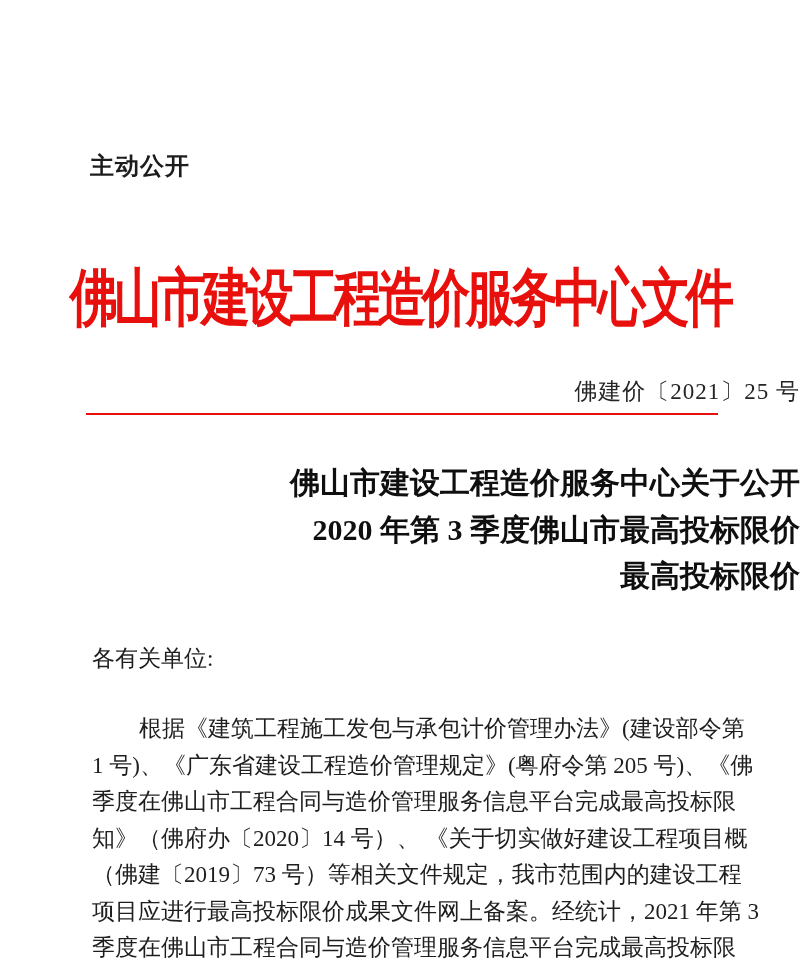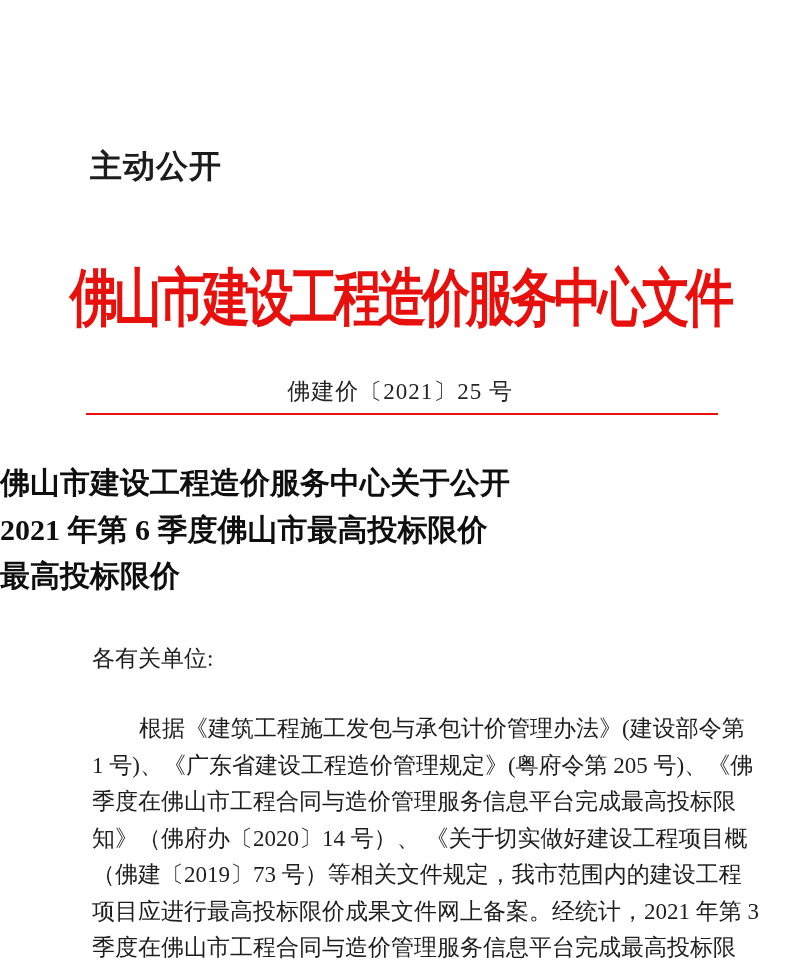--- a/index.html
+++ b/index.html
@@ -16,21 +16,21 @@
     font-family: "Liberation Serif", "DejaVu Serif", serif;
     color: #1d1d1d;
   }
   
   .classification {
     position: absolute;
     left: 90px;
     top: 152px;
     font-family: "Liberation Sans", "DejaVu Sans", sans-serif;
     font-weight: 600;
-    font-size: 32px;
+    font-size: 24px;
     line-height: 28px;
     color: #1c1c1c;
     letter-spacing: 1px;
   }
   
   .masthead {
     position: absolute;
     left: 0;
     top: 267px;
     width: 800px;
@@ -43,41 +43,41 @@
     transform: scaleY(1.3);
     transform-origin: center top;
     white-space: nowrap;
   }
   
   .doc-number {
     position: absolute;
     left: 0;
     top: 378px;
     width: 800px;
-    text-align: center;
+    text-align: right;
     font-size: 23px;
     line-height: 28px;
     color: #252525;
     letter-spacing: 1px;
   }
   .red-line {
     position: absolute;
     left: 86px;
     top: 413px;
     width: 632px;
     height: 2px;
     background: #e8100c;
   }
   
   .doc-title {
     position: absolute;
     left: 0;
     top: 460px;
     width: 800px;
-    text-align: left;
+    text-align: right;
     font-size: 30px;
     line-height: 46.5px;
     font-weight: bold;
     color: #0f0f0f;
   }
   
   .body-block {
     position: absolute;
     left: 92px;
     top: 641px;
@@ -108,21 +108,21 @@
   <div class="classification">主动公开</div>
 
   <div class="masthead">佛山市建设工程造价服务中心文件</div>
 
   <div class="doc-number">佛建价〔2021〕25 号</div>
 
   <div class="red-line"></div>
 
   <div class="doc-title">
     <div>佛山市建设工程造价服务中心关于公开</div>
-    <div>2021 年第 6 季度佛山市最高投标限价</div>
+    <div>2020 年第 3 季度佛山市最高投标限价</div>
     <div>最高投标限价</div>
   </div>
 
   <div class="body-block">
     <div class="salutation">各有关单位:</div>
     <div class="bline first">根据《建筑工程施工发包与承包计价管理办法》(建设部令第</div>
     <div class="bline">1 号)、《广东省建设工程造价管理规定》(粤府令第 205 号)、《佛</div>
     <div class="bline">季度在佛山市工程合同与造价管理服务信息平台完成最高投标限</div>
     <div class="bline">知》（佛府办〔2020〕14 号）、 《关于切实做好建设工程项目概</div>
     <div class="bline">（佛建〔2019〕73 号）等相关文件规定，我市范围内的建设工程</div>

